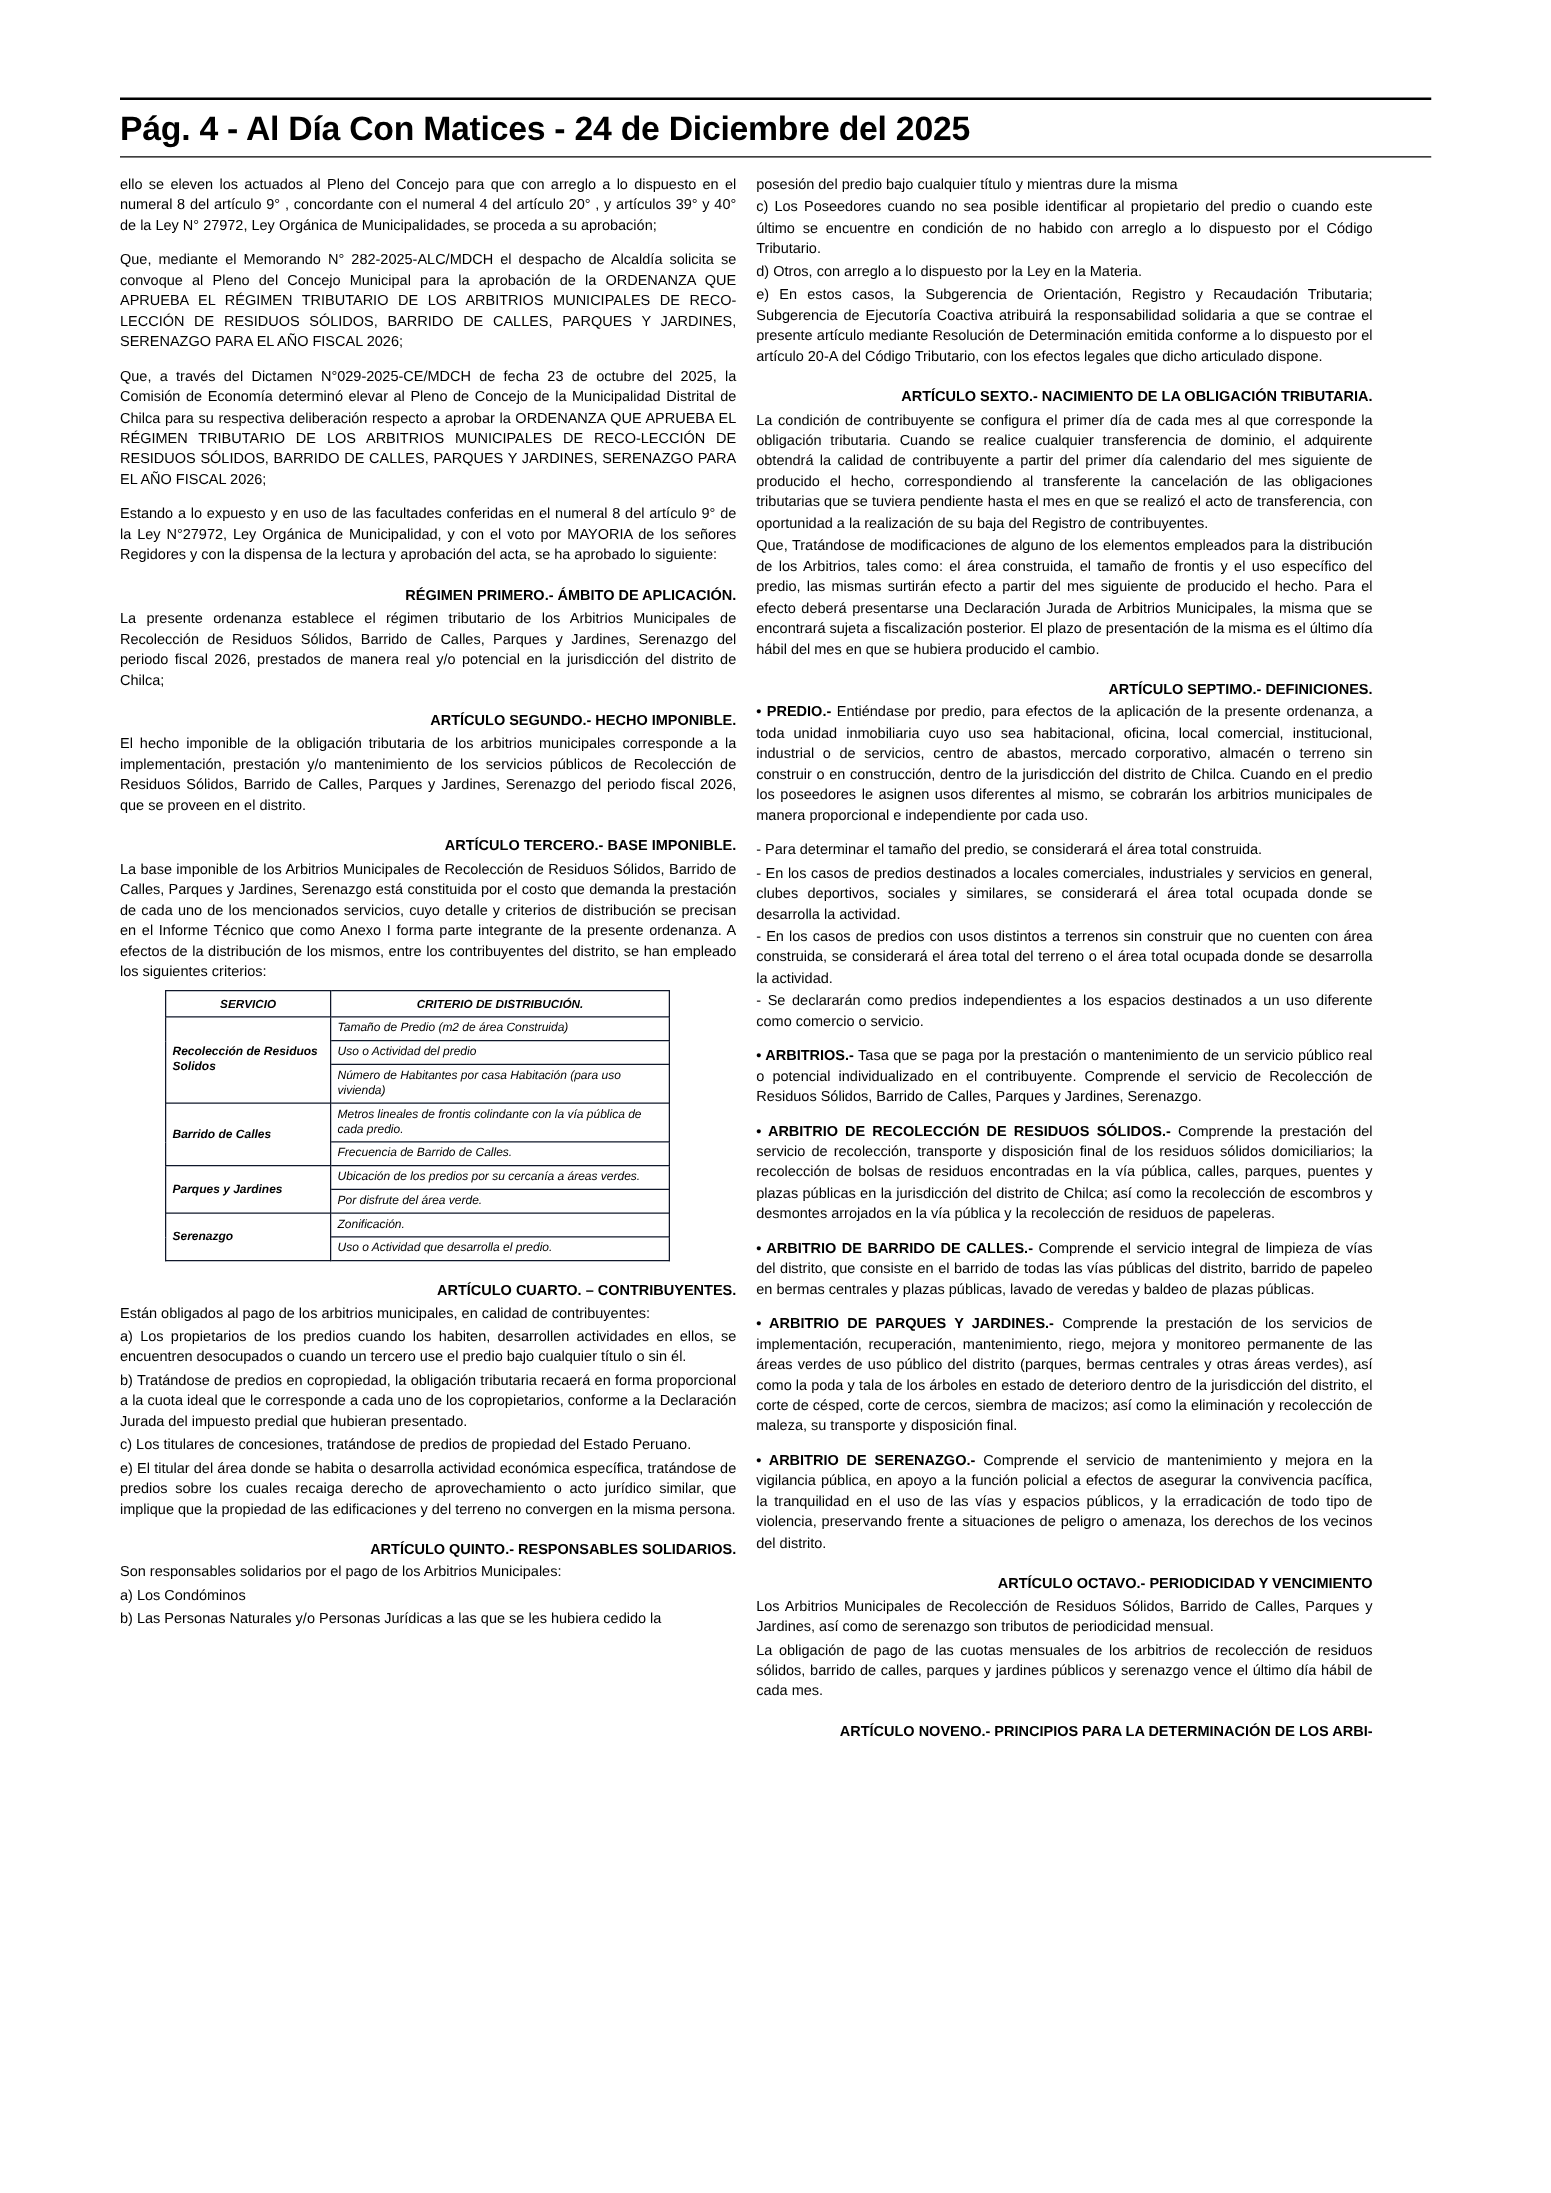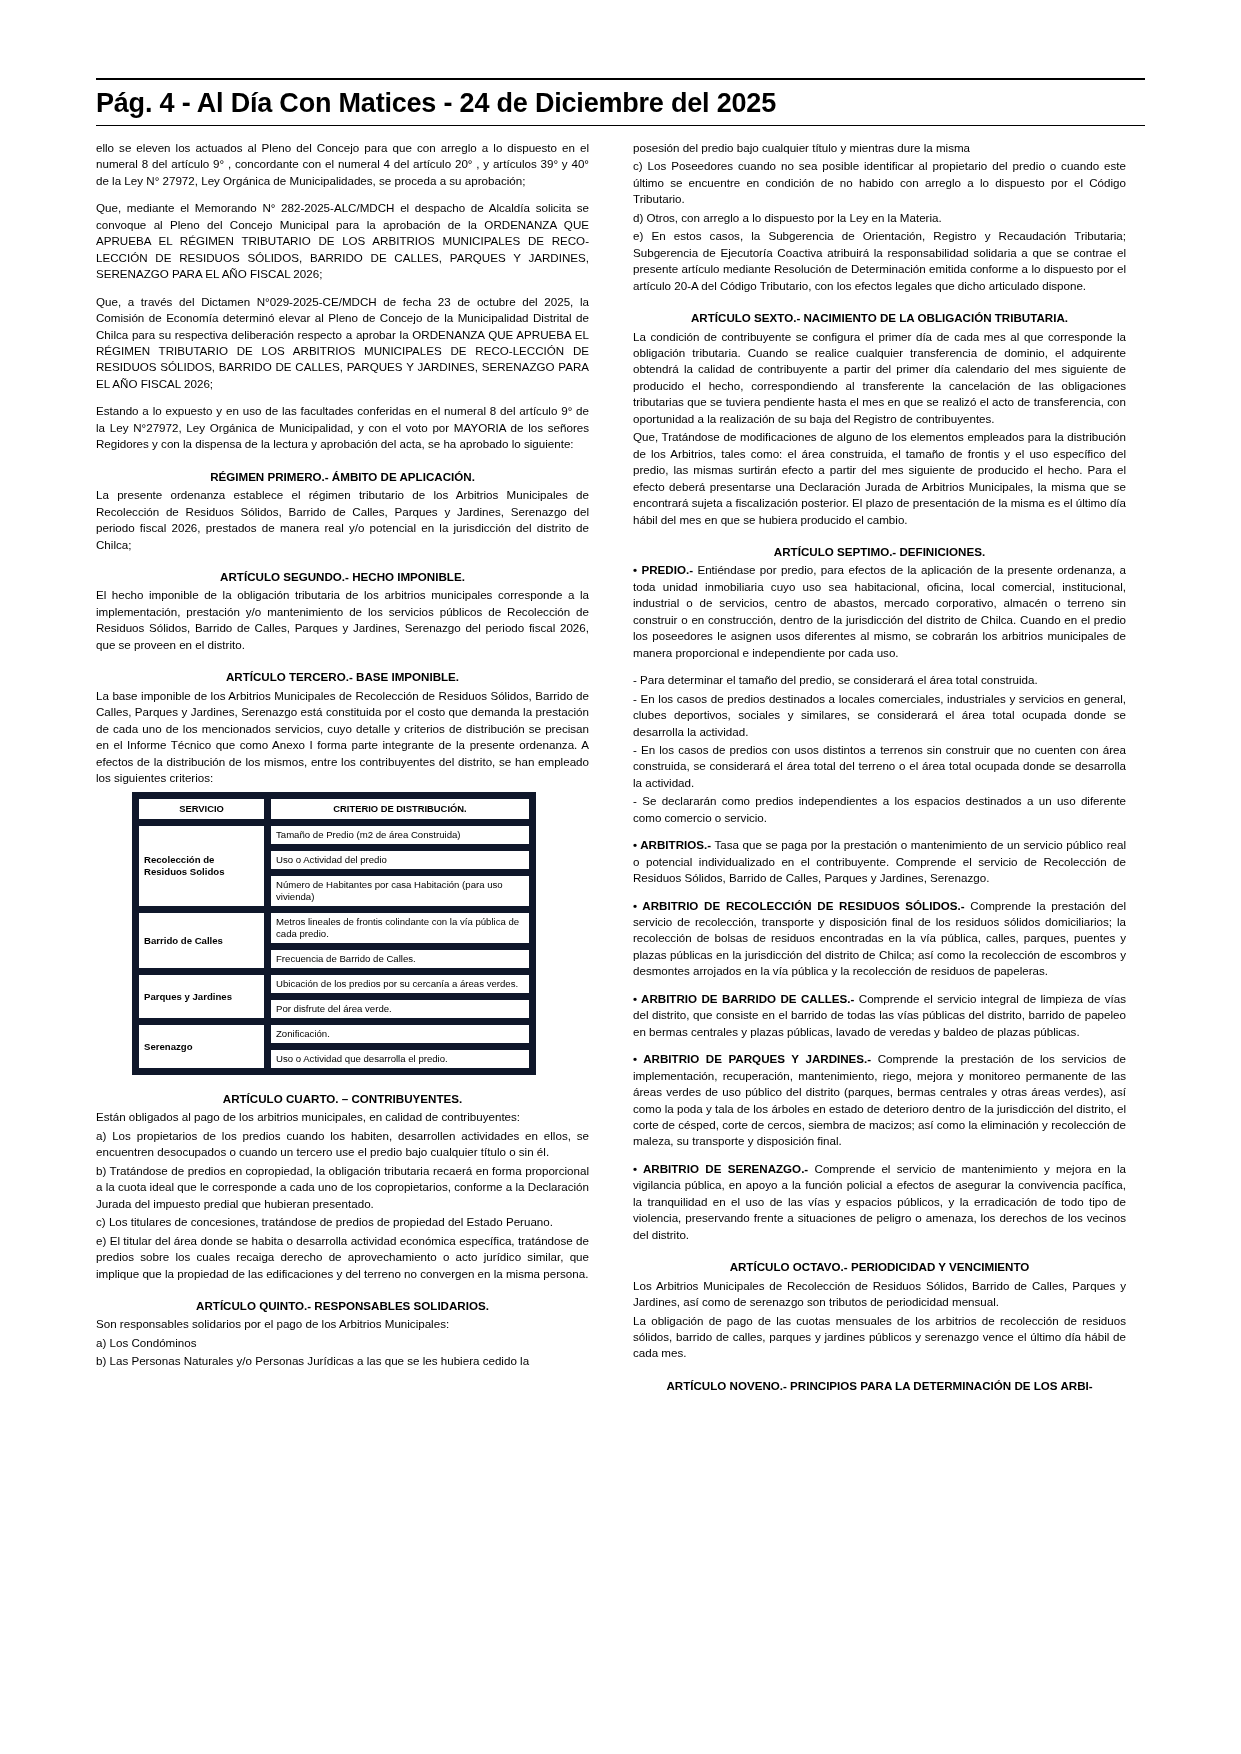--- a/index.html
+++ b/index.html
@@ -24,57 +24,58 @@
     font-weight:bold;
     letter-spacing:-0.2px;
     margin:4px 0 6px 0;
   }
   .title-rule {
     border-top:1.5px solid #000;
     margin-bottom:14px;
   }
   .cols {
     display:flex;
-    gap:44px;
+    gap:16px;
     align-items:flex-start;
   }
   .col {
     width:493px;
     font-size:11.6px;
     line-height:1.42;
     text-align:justify;
   }
   p { margin:0 0 11px 0; }
   p.tight { margin-bottom:0; }
   .center-bold {
     text-align:center;
     font-weight:bold;
     margin:0 0 12px 0;
     line-height:1.45;
     padding:0 14px;
   }
   .heading {
     font-weight:bold;
     margin:16px 0 2px 0;
-    text-align:center;
+    text-align:right;
   }
   .run { margin:0 0 2px 0; }
   .bullet-head { font-weight:bold; }
   table.dist {
     border-collapse:collapse;
     width:404px;
     margin:6px 0 14px 36px;
     font-size:9.6px;
   }
   table.dist td, table.dist th {
-    border:7px solid #0f172a;
+    border:1px solid #0f172a;
     padding:3px 5px;
     vertical-align:middle;
     text-align:left;
     line-height:1.25;
+    font-style:italic;
   }
   table.dist th {
     text-align:center;
     font-weight:bold;
     font-size:9.4px;
     padding:4px 5px;
   }
   table.dist td.svc {
     font-weight:bold;
     width:132px;

